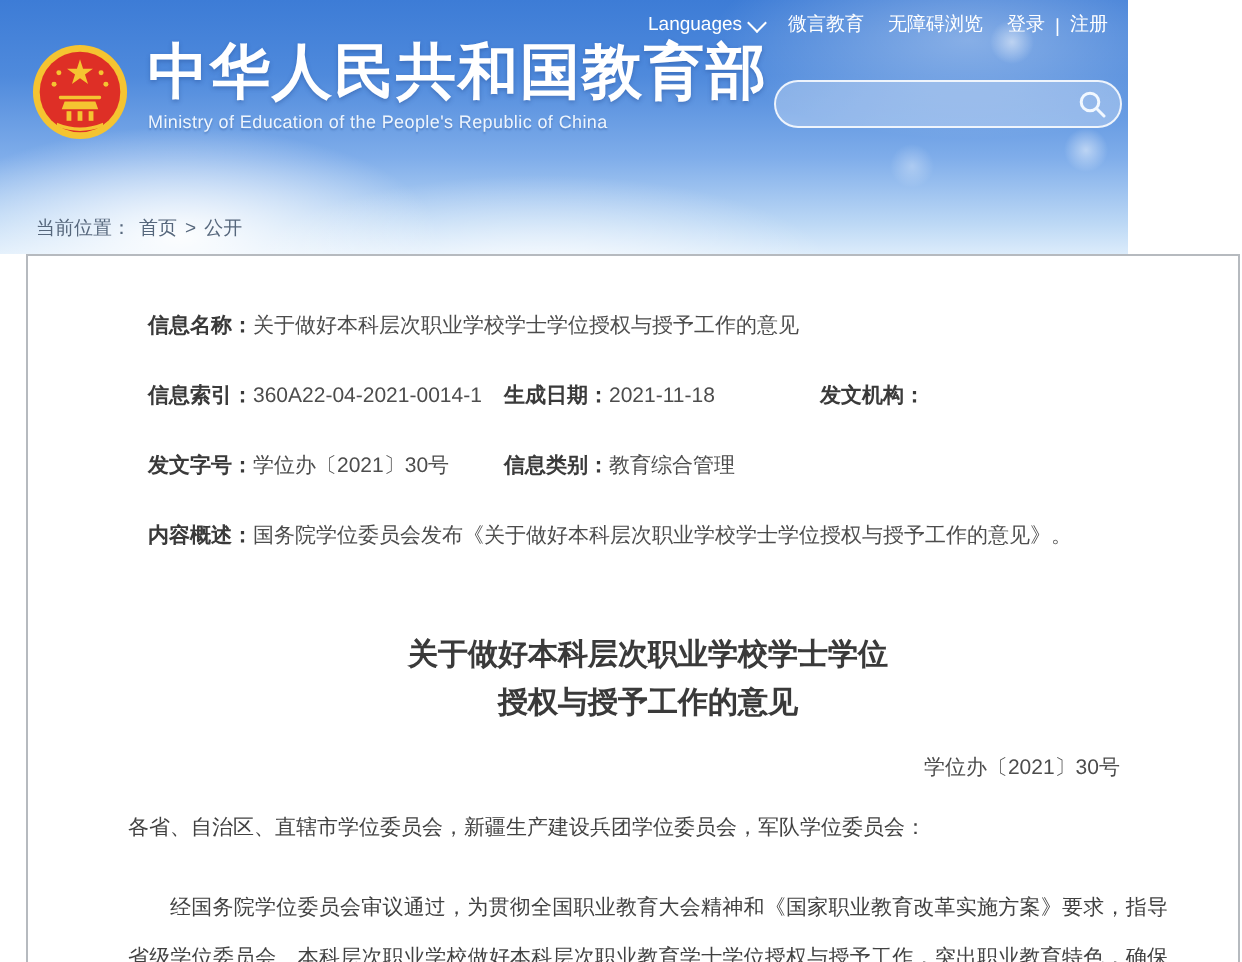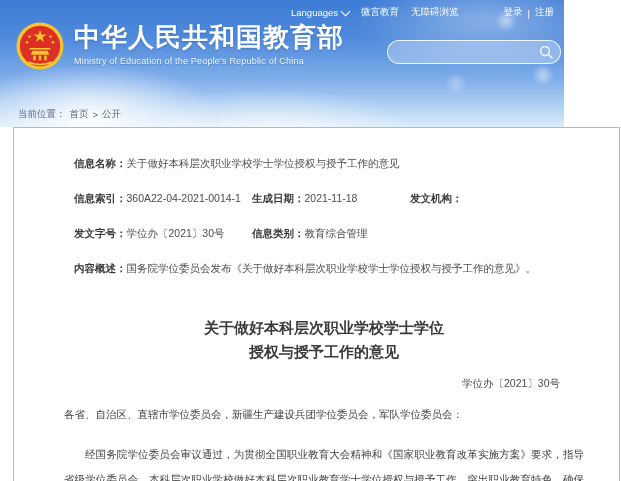--- a/index.html
+++ b/index.html
@@ -26,25 +26,25 @@
   .sparkle.s1{right:45px;top:8px;}
   .sparkle.s2{right:8px;top:62px;}
   .sparkle.s3{right:95px;top:70px;opacity:.35;}
   .topbar{
     position:absolute;top:6px;right:10px;display:flex;align-items:center;gap:12px;
     font-size:9.5px;color:#ffffff;z-index:3;
   }
   .topbar .item{display:flex;align-items:center;gap:4px;cursor:pointer;white-space:nowrap;}
   .chev{width:6px;height:6px;border-right:1.4px solid #fff;border-bottom:1.4px solid #fff;
     transform:rotate(45deg);margin-top:-3px;}
-  .auth{display:flex;align-items:flex-end;gap:5px;margin-left:33px;}
+  .auth{display:flex;align-items:flex-end;gap:5px;}
   .brand{position:absolute;left:16px;top:22px;display:flex;align-items:flex-start;gap:10px;z-index:3;}
   .emblem{width:48px;height:48px;flex:0 0 auto;}
   .brand-text .cn{
-    font-size:26px;font-weight:700;color:#ffffff;letter-spacing:1px;line-height:30px;
+    font-size:30px;font-weight:700;color:#ffffff;letter-spacing:1px;line-height:30px;
     text-shadow:0 1px 2px rgba(40,80,150,.45);white-space:nowrap;
   }
   .brand-text .en{
     font-size:9px;color:#eef5fd;letter-spacing:.2px;margin-top:4px;
     text-shadow:0 1px 1px rgba(40,80,150,.4);white-space:nowrap;
   }
   .search{
     position:absolute;right:3px;top:40px;width:172px;height:22px;z-index:3;
     border:1px solid rgba(255,255,255,.85);border-radius:12px;
     background:rgba(255,255,255,.28);display:flex;align-items:center;

